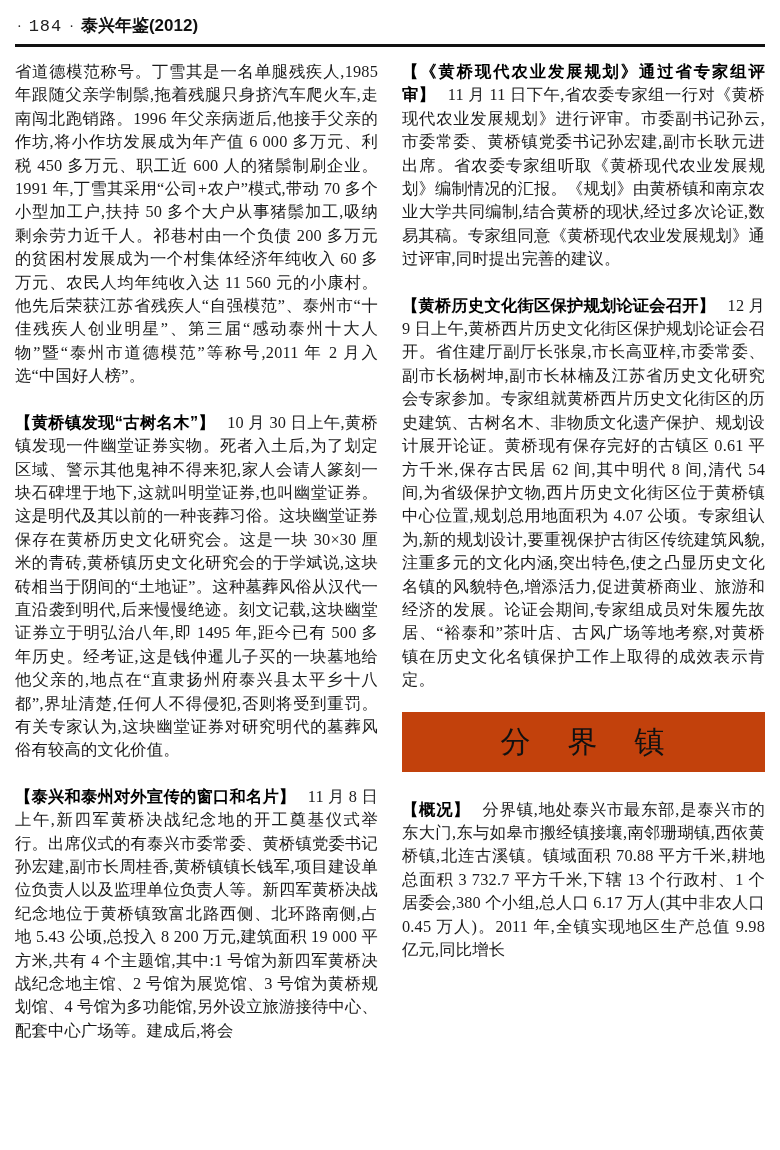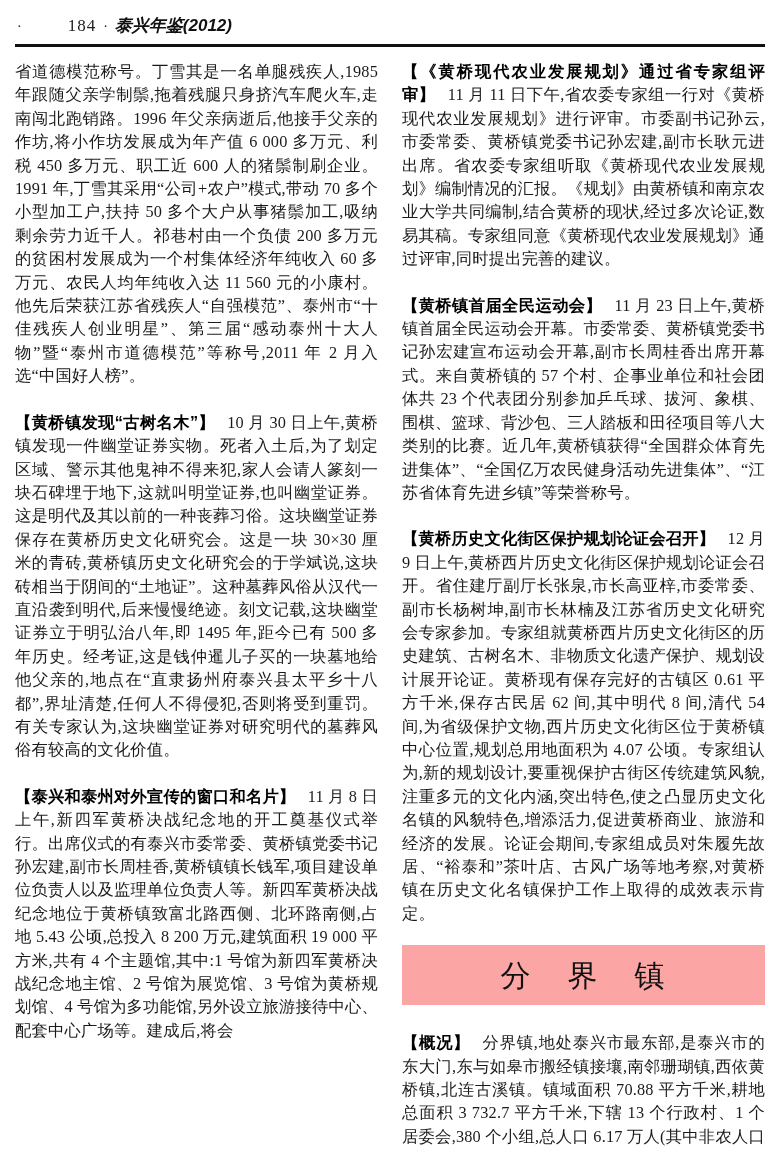--- a/index.html
+++ b/index.html
@@ -20,30 +20,28 @@
   .page-header {
     display: flex;
     align-items: baseline;
     gap: 7px;
     font-size: 17px;
     padding-left: 2px;
     height: 26px;
   }
   .dot { font-size: 14px; color: #222; }
   .page-number {
-    font-family: Liberation Serif, serif;
+    font-family: Liberation Mono, monospace;
     color: #222;
     letter-spacing: 1px;
-    margin-left: 39px;
   }
   .book-title {
     font-family: "Liberation Sans", "DejaVu Sans", sans-serif;
     font-weight: bold;
     color: #111;
-    font-style: italic;
   }
   .header-rule {
     height: 3px;
     background: #111;
     margin-top: 4px;
     margin-bottom: 13px;
   }
   .columns {
     display: flex;
     gap: 24px;
@@ -60,21 +58,21 @@
   .para + .para { margin-top: 23px; }
   .entry-title {
     font-family: "Liberation Sans", "DejaVu Sans", sans-serif;
     font-weight: bold;
     color: #000;
     margin-right: 0.75em;
   }
   .section-box {
     margin: 20px 0 26px 0;
     height: 60px;
-    background: #fca5a5;
+    background: #c2410c;
     display: flex;
     align-items: center;
     justify-content: center;
   }
   .section-title {
     font-size: 30px;
     color: #111;
     word-spacing: 0.85em;
     letter-spacing: 2px;
     font-family: "Liberation Serif", "DejaVu Serif", serif;
@@ -108,23 +106,20 @@
         <span class="entry-title">【泰兴和泰州对外宣传的窗口和名片】</span><span>11 月 8 日上午,新四军黄桥决战纪念地的开工奠基仪式举行。出席仪式的有泰兴市委常委、黄桥镇党委书记孙宏建,副市长周桂香,黄桥镇镇长钱军,项目建设单位负责人以及监理单位负责人等。新四军黄桥决战纪念地位于黄桥镇致富北路西侧、北环路南侧,占地 5.43 公顷,总投入 8 200 万元,建筑面积 19 000 平方米,共有 4 个主题馆,其中:1 号馆为新四军黄桥决战纪念地主馆、2 号馆为展览馆、3 号馆为黄桥规划馆、4 号馆为多功能馆,另外设立旅游接待中心、配套中心广场等。建成后,将会</span>
       </p>
     </div>
 
     <div class="col">
 
       <p class="para">
         <span class="entry-title">【《黄桥现代农业发展规划》通过省专家组评审】</span><span>11 月 11 日下午,省农委专家组一行对《黄桥现代农业发展规划》进行评审。市委副书记孙云,市委常委、黄桥镇党委书记孙宏建,副市长耿元进出席。省农委专家组听取《黄桥现代农业发展规划》编制情况的汇报。《规划》由黄桥镇和南京农业大学共同编制,结合黄桥的现状,经过多次论证,数易其稿。专家组同意《黄桥现代农业发展规划》通过评审,同时提出完善的建议。</span>
       </p>
 
-      <p class="para">
-        <span class="entry-title">【黄桥镇首届全民运动会】</span><span>11 月 23 日上午,黄桥镇首届全民运动会开幕。市委常委、黄桥镇党委书记孙宏建宣布运动会开幕,副市长周桂香出席开幕式。来自黄桥镇的 57 个村、企事业单位和社会团体共 23 个代表团分别参加乒乓球、拔河、象棋、围棋、篮球、背沙包、三人踏板和田径项目等八大类别的比赛。近几年,黄桥镇获得“全国群众体育先进集体”、“全国亿万农民健身活动先进集体”、“江苏省体育先进乡镇”等荣誉称号。</span>
-      </p>
 
       <p class="para">
         <span class="entry-title">【黄桥历史文化街区保护规划论证会召开】</span><span>12 月 9 日上午,黄桥西片历史文化街区保护规划论证会召开。省住建厅副厅长张泉,市长高亚梓,市委常委、副市长杨树坤,副市长林楠及江苏省历史文化研究会专家参加。专家组就黄桥西片历史文化街区的历史建筑、古树名木、非物质文化遗产保护、规划设计展开论证。黄桥现有保存完好的古镇区 0.61 平方千米,保存古民居 62 间,其中明代 8 间,清代 54 间,为省级保护文物,西片历史文化街区位于黄桥镇中心位置,规划总用地面积为 4.07 公顷。专家组认为,新的规划设计,要重视保护古街区传统建筑风貌,注重多元的文化内涵,突出特色,使之凸显历史文化名镇的风貌特色,增添活力,促进黄桥商业、旅游和经济的发展。论证会期间,专家组成员对朱履先故居、“裕泰和”茶叶店、古风广场等地考察,对黄桥镇在历史文化名镇保护工作上取得的成效表示肯定。</span>
       </p>
 
       <div class="section-box">
         <span class="section-title">分 界 镇</span>
       </div>
 
       <p class="para" style="margin-top:0;">

